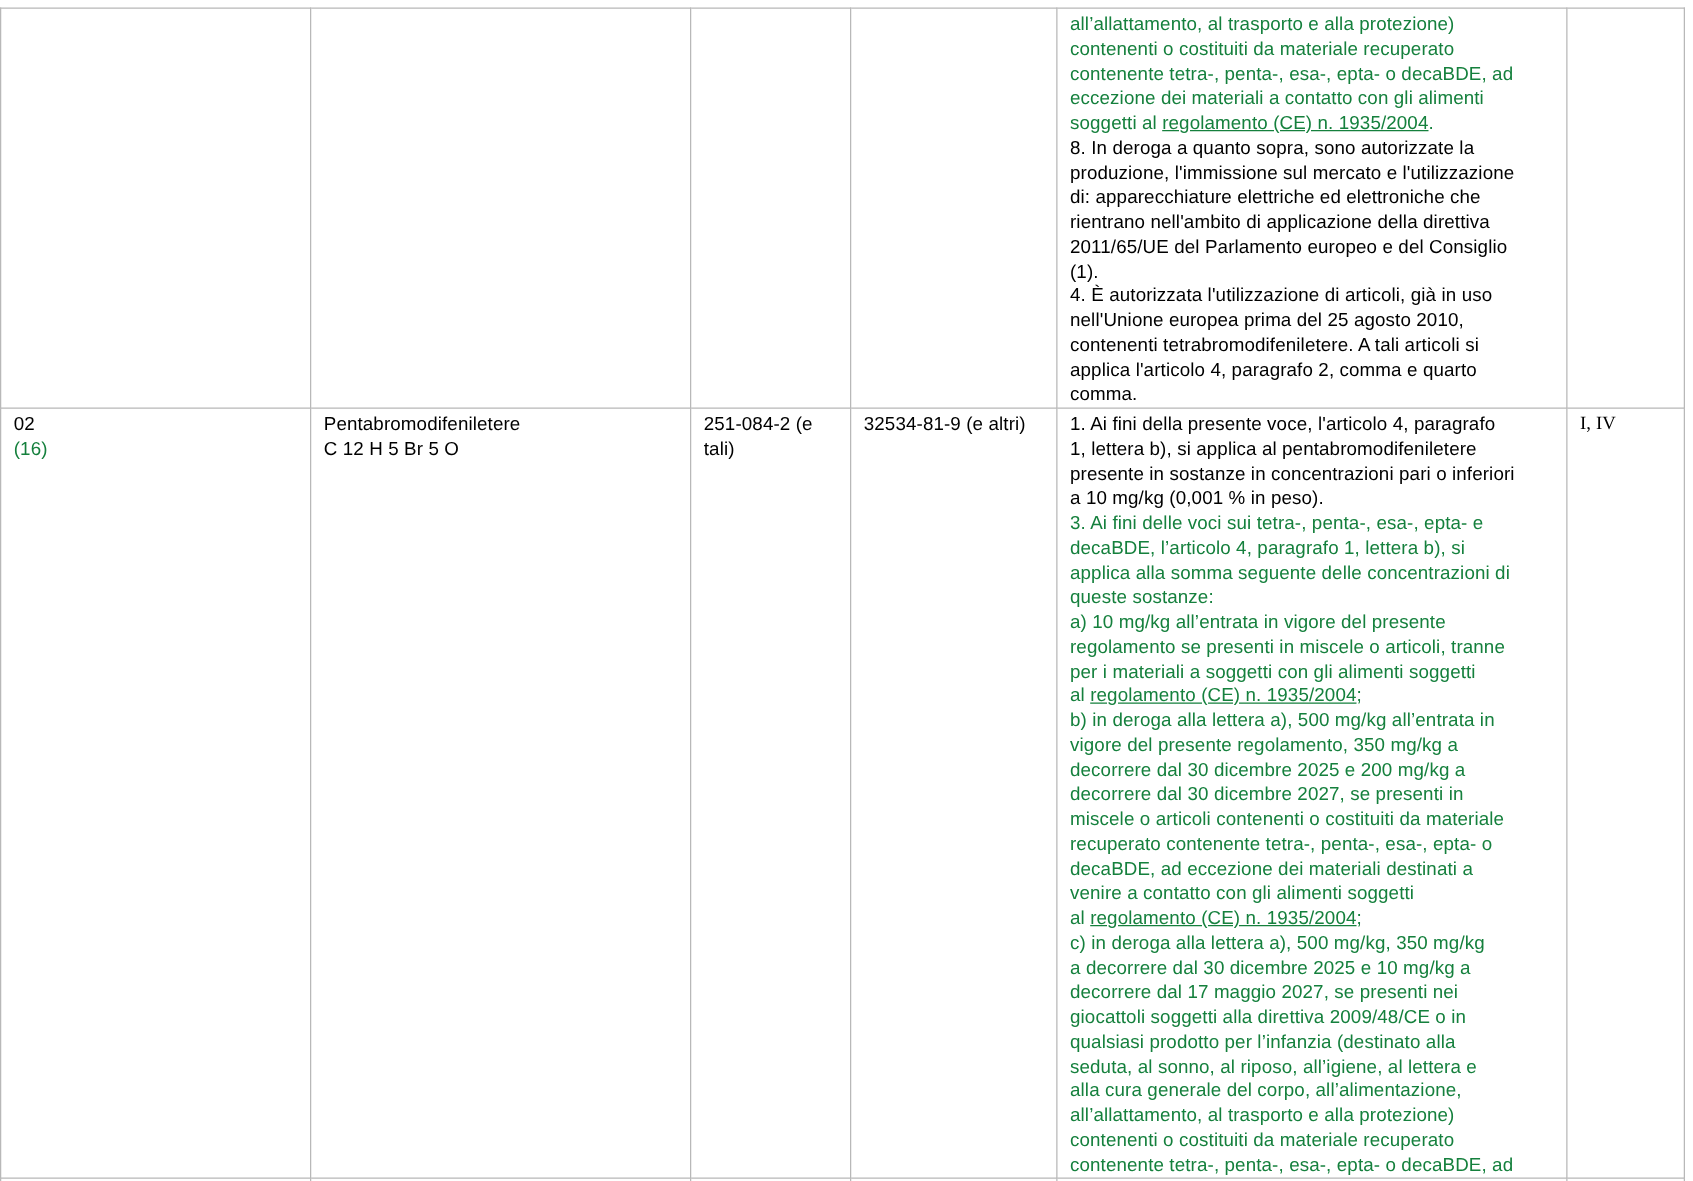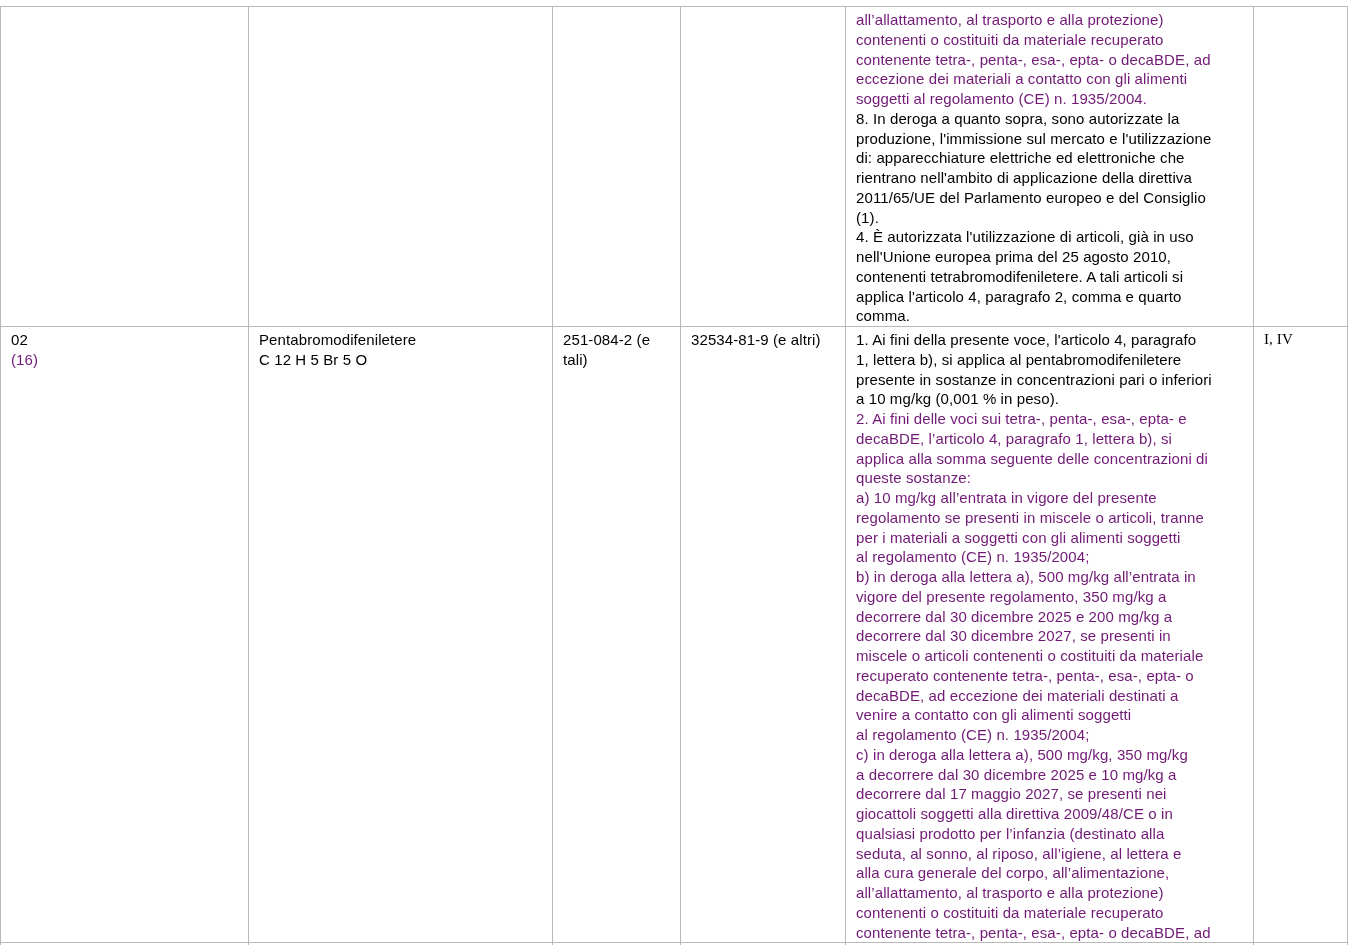--- a/index.html
+++ b/index.html
@@ -36,22 +36,22 @@
   tr.row-2 { height: 24px; }
   td.c0 { padding-left: 13px; }
   td.c5 {
     font-family: Liberation Serif, serif;
     font-size: 16px;
     letter-spacing: 0;
   }
   td.pad-extra { padding-top: 27px; }
   .line { white-space: nowrap; }
   .black { color: #000000; }
-  .red { color: #701a75; margin-top: 36px; }
-  .link { cursor: pointer; text-align: center; }
+  .red { color: #15803d; margin-top: 36px; }
+  .link { text-decoration: underline; cursor: pointer; text-align: center; }
 </style>
 </head>
 <body>
 
 <div class="page">
   <table class="substances-table">
     <colgroup>
       <col style="width:248px">
       <col style="width:304px">
       <col style="width:128px">
@@ -99,21 +99,21 @@
             <div class="line"><span class="black">tali)</span></div>
           </td>
           <td class="c3 pad-extra">
             <div class="line"><span class="black">32534-81-9 (e altri)</span></div>
           </td>
           <td class="c4">
             <div class="line"><span class="black">1. Ai fini della presente voce, l'articolo 4, paragrafo</span></div>
             <div class="line"><span class="black">1, lettera b), si applica al pentabromodifeniletere</span></div>
             <div class="line"><span class="black">presente in sostanze in concentrazioni pari o inferiori</span></div>
             <div class="line"><span class="black">a 10 mg/kg (0,001 % in peso).</span></div>
-            <div class="line"><span class="red">2. Ai fini delle voci sui tetra-, penta-, esa-, epta- e</span></div>
+            <div class="line"><span class="red">3. Ai fini delle voci sui tetra-, penta-, esa-, epta- e</span></div>
             <div class="line"><span class="red">decaBDE, l’articolo 4, paragrafo 1, lettera b), si</span></div>
             <div class="line"><span class="red">applica alla somma seguente delle concentrazioni di</span></div>
             <div class="line"><span class="red">queste sostanze:</span></div>
             <div class="line"><span class="red">a) 10 mg/kg all’entrata in vigore del presente</span></div>
             <div class="line"><span class="red">regolamento se presenti in miscele o articoli, tranne</span></div>
             <div class="line"><span class="red">per i materiali a soggetti con gli alimenti soggetti</span></div>
             <div class="line"><span class="red">al </span><span class="red link">regolamento (CE) n. 1935/2004</span><span class="red">;</span></div>
             <div class="line"><span class="red">b) in deroga alla lettera a), 500 mg/kg all’entrata in</span></div>
             <div class="line"><span class="red">vigore del presente regolamento, 350 mg/kg a</span></div>
             <div class="line"><span class="red">decorrere dal 30 dicembre 2025 e 200 mg/kg a</span></div>

